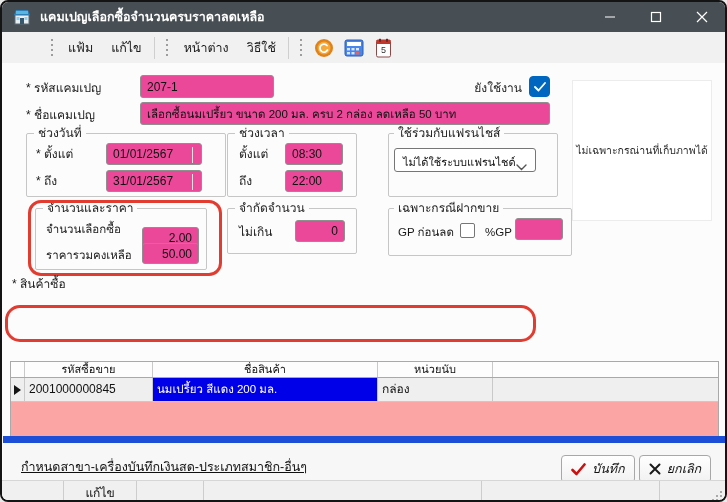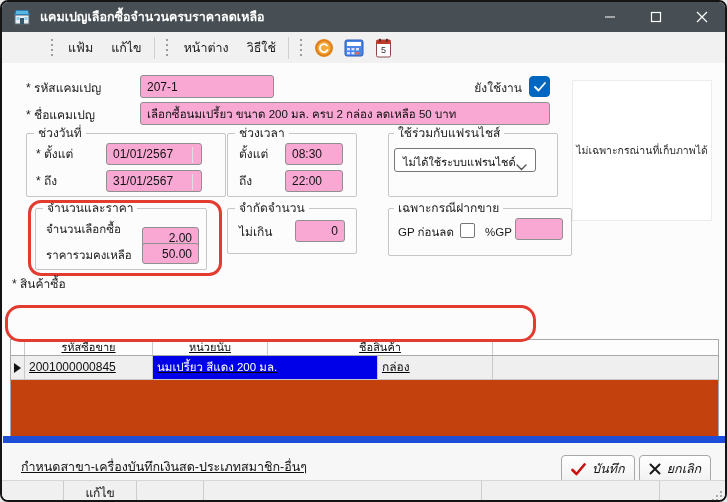--- a/index.html
+++ b/index.html
@@ -16,37 +16,37 @@
            border-bottom:1px solid #d4d4d4;display:flex;align-items:center;padding-left:40px;}
   .grip{width:5px;height:18px;margin:0 5px 0 7px;
         background:repeating-linear-gradient(to bottom,#9d9d9d 0 2px,transparent 2px 5px);
         background-size:2px 100%;background-repeat:no-repeat;background-position:center;}
   .menu-item{font-size:12.5px;color:#1a1a1a;padding:4px 9px;white-space:nowrap;}
   .tool-sep{width:1px;height:22px;background:#cfcfcf;margin:0 3px;}
   .tool-btn{width:26px;height:24px;display:flex;align-items:center;justify-content:center;margin:0 2px;}
   
   .content{position:absolute;left:0;top:61px;width:100%;height:373px;background:#fcfcfc;}
   .lbl{position:absolute;font-size:12px;color:#1a1a1a;line-height:22px;white-space:nowrap;}
-  .inp{position:absolute;box-sizing:border-box;border:1px solid #8f8f8f;border-radius:3px;background:#f9a8d4;
+  .inp{position:absolute;box-sizing:border-box;border:1px solid #8f8f8f;border-radius:3px;background:#ec4899;
        font-family:"Liberation Sans",sans-serif;font-size:12px;color:#111;padding:0 6px;outline:none;}
   .inp.num{text-align:right;}
   .date-split{position:absolute;top:3px;right:9px;width:1px;height:16px;background:#e0e0e0;}
   .group{position:absolute;box-sizing:border-box;border:1px solid #c6c6c6;border-radius:2px;background:transparent;}
   .legend{position:absolute;font-size:12px;color:#1a1a1a;background:#fcfcfc;padding:0 4px;line-height:14px;}
   .checkbox{position:absolute;box-sizing:border-box;border-radius:4px;}
   .checkbox.checked{background:#0067c0;border:1px solid #0067c0;display:flex;align-items:center;justify-content:center;}
   .checkbox.unchecked{background:#fff;border:1px solid #767676;border-radius:2px;}
   .selectbox{position:absolute;box-sizing:border-box;border:1px solid #767676;border-radius:3px;background:#fff;
              display:flex;align-items:flex-end;font-size:12px;color:#111;padding:0 8px;}
   .selectbox .chev{margin-left:auto;}
   .imgbox{position:absolute;background:#ffffff;border:1px solid #ececec;display:flex;align-items:center;justify-content:center;}
   .imgbox span{font-size:10.5px;color:#2b2b2b;white-space:nowrap;}
   
-  .table{position:absolute;left:8px;top:276px;width:709px;height:142px;box-sizing:border-box;
-         border:1px solid #a9a9a9;background:#c2410c;text-decoration:underline;}
+  .table{position:absolute;left:8px;top:298px;width:709px;height:142px;box-sizing:border-box;
+         border:1px solid #a9a9a9;background:#fca5a5;}
   .thead{display:flex;height:15px;border-bottom:1px solid #a9a9a9;background:#fdfdfd;}
   .th{box-sizing:border-box;font-size:11px;color:#111;text-align:center;line-height:14px;
       border-right:1px solid #c9c9c9;overflow:hidden;white-space:nowrap;}
   .trow{display:flex;height:23px;border-bottom:1px solid #c9c9c9;background:#efefef;}
   .td{box-sizing:border-box;font-size:12px;color:#111;line-height:22px;border-right:1px solid #c9c9c9;
       overflow:hidden;white-space:nowrap;padding:0 4px;}
   .td.sel{display:flex;align-items:center;justify-content:center;padding:0;}
   .tri{width:0;height:0;border-left:7px solid #141414;border-top:5px solid transparent;border-bottom:5px solid transparent;}
   .td.hl{background:#0000e8;color:#ffffff;font-size:11.5px;}
   
@@ -200,22 +200,22 @@
     <span class="lbl" style="left:483px;top:158px;font-size:11.5px;">%GP</span>
     <input class="inp num" style="left: 513px; top: 155px; width: 48px; height: 22px;" value="">
 
     <div class="ring" style="left:26px;top:137px;width:188px;height:70px;"></div>
 
     <span class="lbl" style="left:10px;top:210px;">* สินค้าซื้อ</span>
     <div class="table">
       <div class="thead">
         <div class="th" style="width:14px;"></div>
         <div class="th" style="width:128px;">รหัสซื้อขาย</div>
+        <div class="th" style="width:225px;">ชื่อสินค้า</div>
         <div class="th" style="width:115px;">หน่วยนับ</div>
-        <div class="th" style="width:225px;">ชื่อสินค้า</div>
         <div class="th" style="flex:1;border-right:none;"></div>
       </div>
       <div class="trow">
         <div class="td sel" style="width:14px;">
           <span class="tri"></span>
         </div>
         <div class="td" style="width:128px;">2001000000845</div>
         <div class="td hl" style="width:225px;">นมเปรี้ยว สีแดง 200 มล.</div>
         <div class="td" style="width:115px;">กล่อง</div>
         <div class="td" style="flex:1;border-right:none;"></div>

